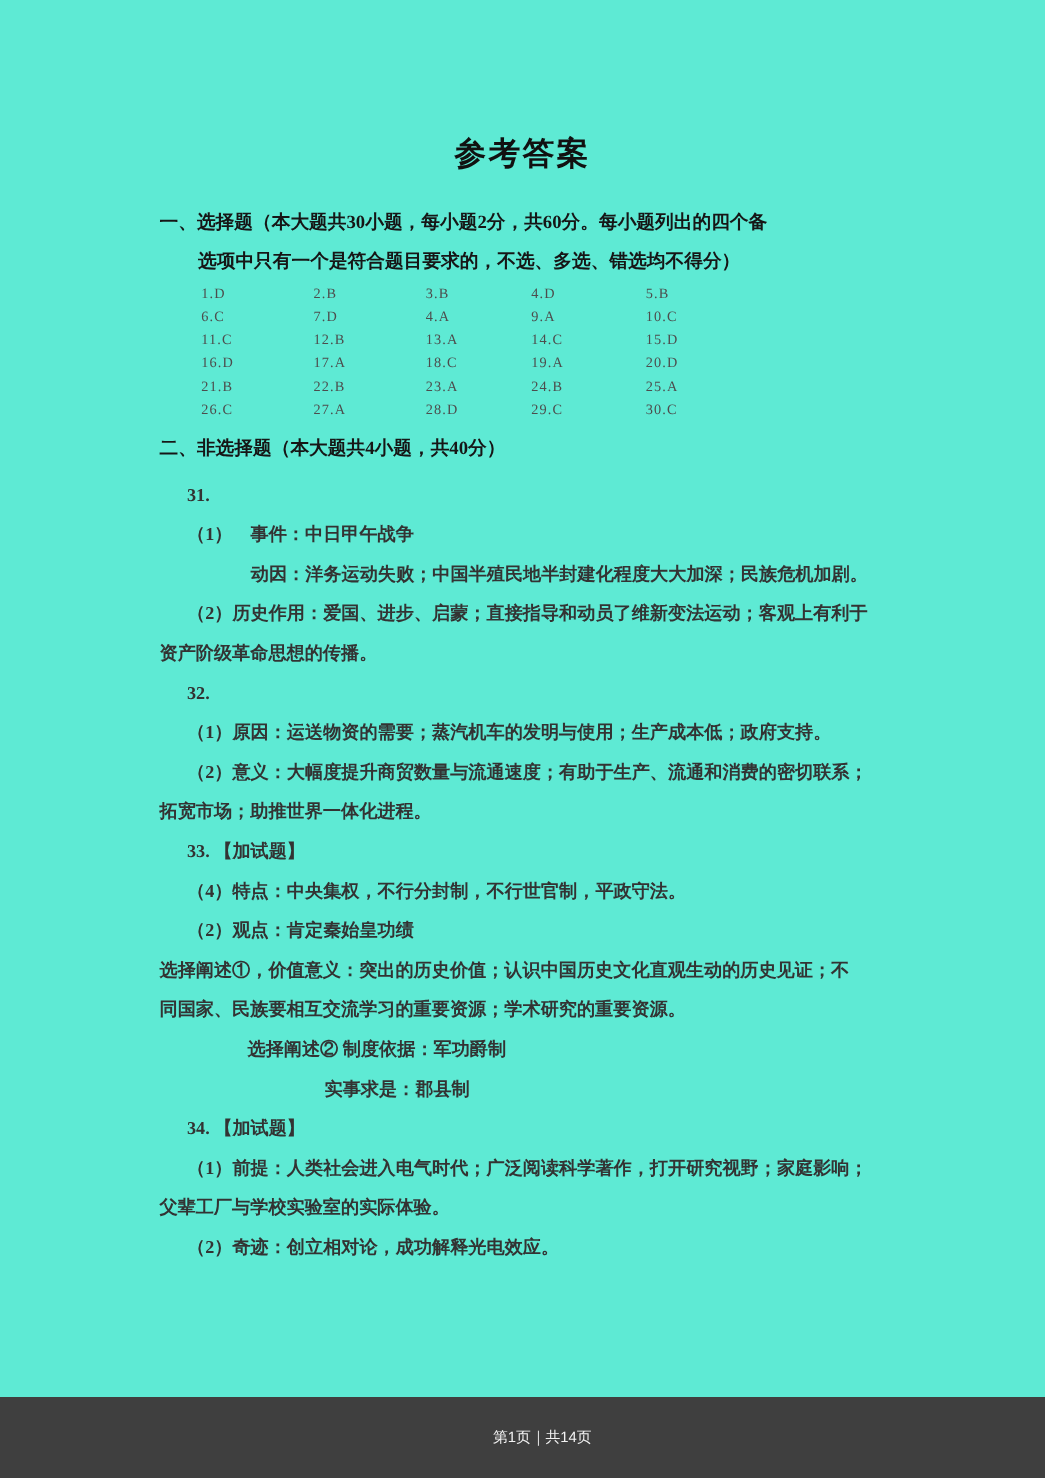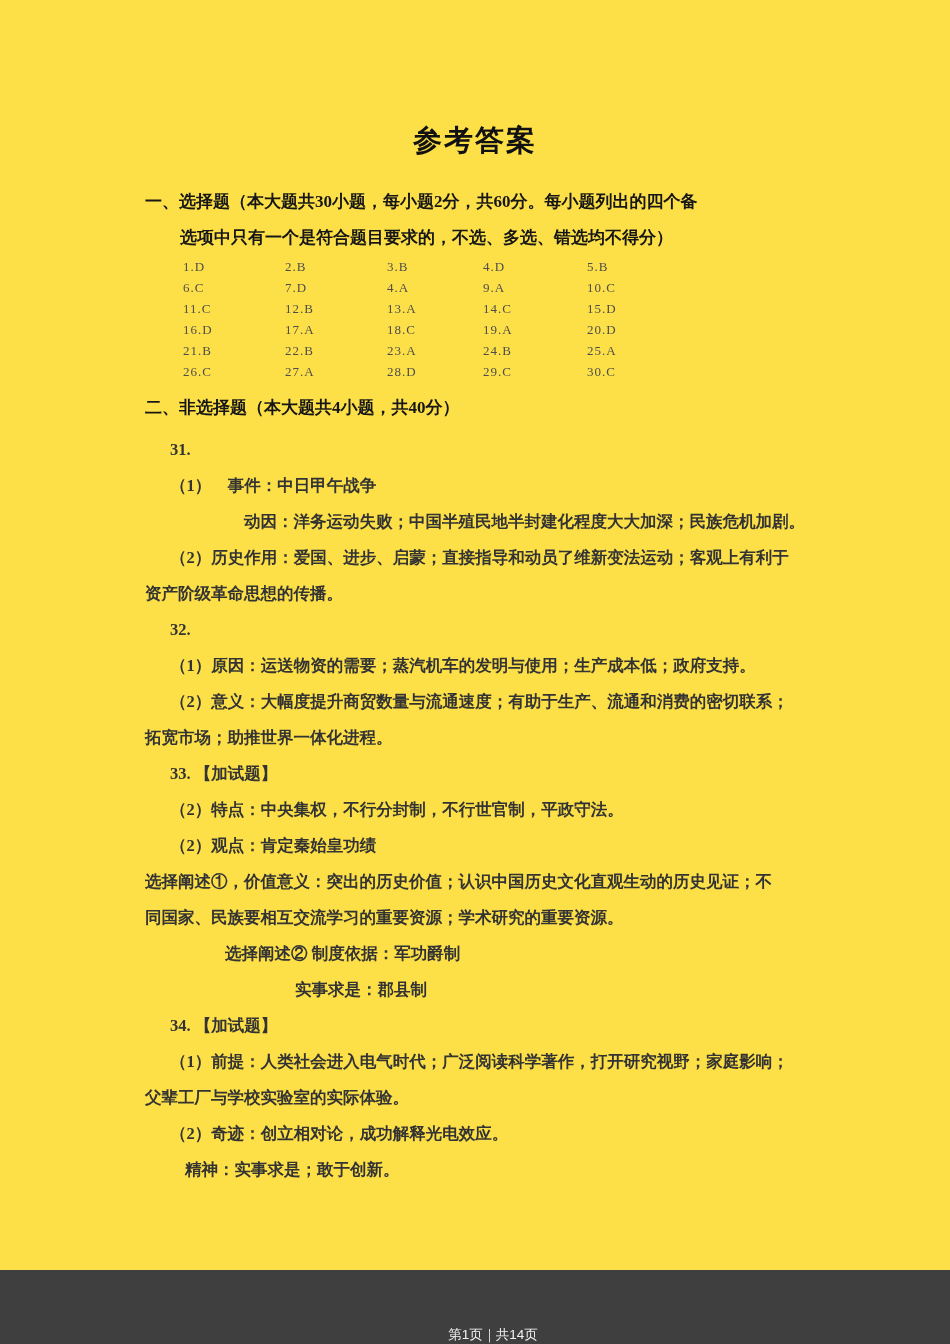--- a/index.html
+++ b/index.html
@@ -10,21 +10,21 @@
     height: 1344px;
     background: #ffffff;
     font-family: "Liberation Serif", "DejaVu Serif", serif;
     color: #333333;
     overflow: hidden;
   }
   .page {
     position: relative;
     width: 950px;
     height: 1344px;
-    background: #fde047;
+    background: #5eead4;
   }
   .content {
     position: absolute;
     left: 145px;
     right: 145px;
     top: 122px;
   }
   .title {
     font-size: 29px;
     font-weight: bold;
@@ -55,35 +55,35 @@
   .answer-cell { display: block; }
   .sec2 { margin-top: 8px; }
   .body-text {
     margin-top: 6px;
     font-size: 16.5px;
     line-height: 36px;
     color: #333333;
   }
   .line { white-space: pre-wrap; font-weight: bold; }
   .ind-a { padding-left: 25px; }
-  .ind-b { padding-left: 83px; text-align: right; }
+  .ind-b { padding-left: 83px; }
   .ind-c { padding-left: 0; }
   .ind-d { padding-left: 80px; }
   .ind-e { padding-left: 150px; }
   .ind-f { padding-left: 40px; }
   .footer {
     position: absolute;
     left: 0;
     right: 0;
     bottom: 0;
     height: 74px;
     background: #3f3f3f;
     color: #f2f2f2;
     display: flex;
-    align-items: flex-end;
+    align-items: center;
     justify-content: center;
     font-family: "Liberation Sans", "DejaVu Sans", sans-serif;
     font-size: 13.5px;
     padding-left: 36px;
   }
 </style>
 </head>
 <body>
 
 <div class="page">
@@ -135,32 +135,31 @@
       <div class="line ind-b">动因：洋务运动失败；中国半殖民地半封建化程度大大加深；民族危机加剧。</div>
       <div class="line ind-a">（2）历史作用：爱国、进步、启蒙；直接指导和动员了维新变法运动；客观上有利于</div>
       <div class="line ind-c">资产阶级革命思想的传播。</div>
 
       <div class="line ind-a">32.</div>
       <div class="line ind-a">（1）原因：运送物资的需要；蒸汽机车的发明与使用；生产成本低；政府支持。</div>
       <div class="line ind-a">（2）意义：大幅度提升商贸数量与流通速度；有助于生产、流通和消费的密切联系；</div>
       <div class="line ind-c">拓宽市场；助推世界一体化进程。</div>
 
       <div class="line ind-a">33. 【加试题】</div>
-      <div class="line ind-a">（2）特点：中央集权，不行分封制，不行世官制，平政守法。</div>
+      <div class="line ind-a">（4）特点：中央集权，不行分封制，不行世官制，平政守法。</div>
       <div class="line ind-a">（2）观点：肯定秦始皇功绩</div>
       <div class="line ind-c">选择阐述①，价值意义：突出的历史价值；认识中国历史文化直观生动的历史见证；不</div>
       <div class="line ind-c">同国家、民族要相互交流学习的重要资源；学术研究的重要资源。</div>
       <div class="line ind-d">选择阐述② 制度依据：军功爵制</div>
       <div class="line ind-e">实事求是：郡县制</div>
 
       <div class="line ind-a">34. 【加试题】</div>
       <div class="line ind-a">（1）前提：人类社会进入电气时代；广泛阅读科学著作，打开研究视野；家庭影响；</div>
       <div class="line ind-c">父辈工厂与学校实验室的实际体验。</div>
       <div class="line ind-a">（2）奇迹：创立相对论，成功解释光电效应。</div>
-      <div class="line ind-f">精神：实事求是；敢于创新。</div>
     </div>
 
   </div>
 
   <div class="footer">
     <span>第1页｜共14页</span>
   </div>
 </div>
 
 </body></html>

